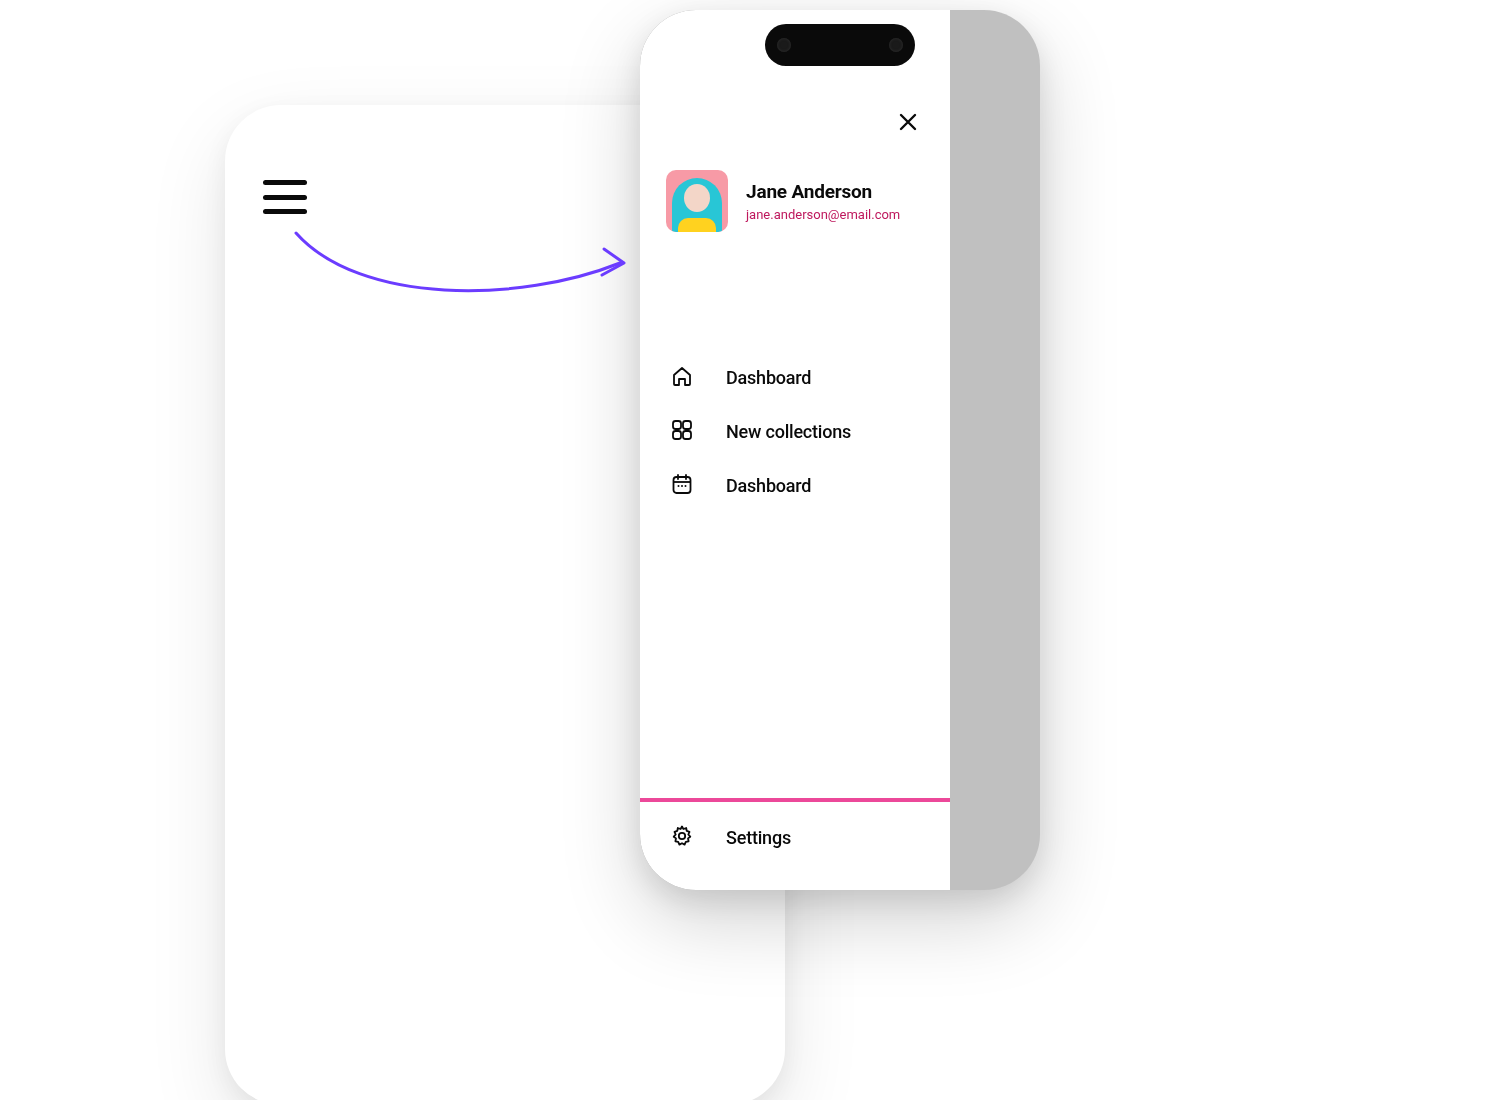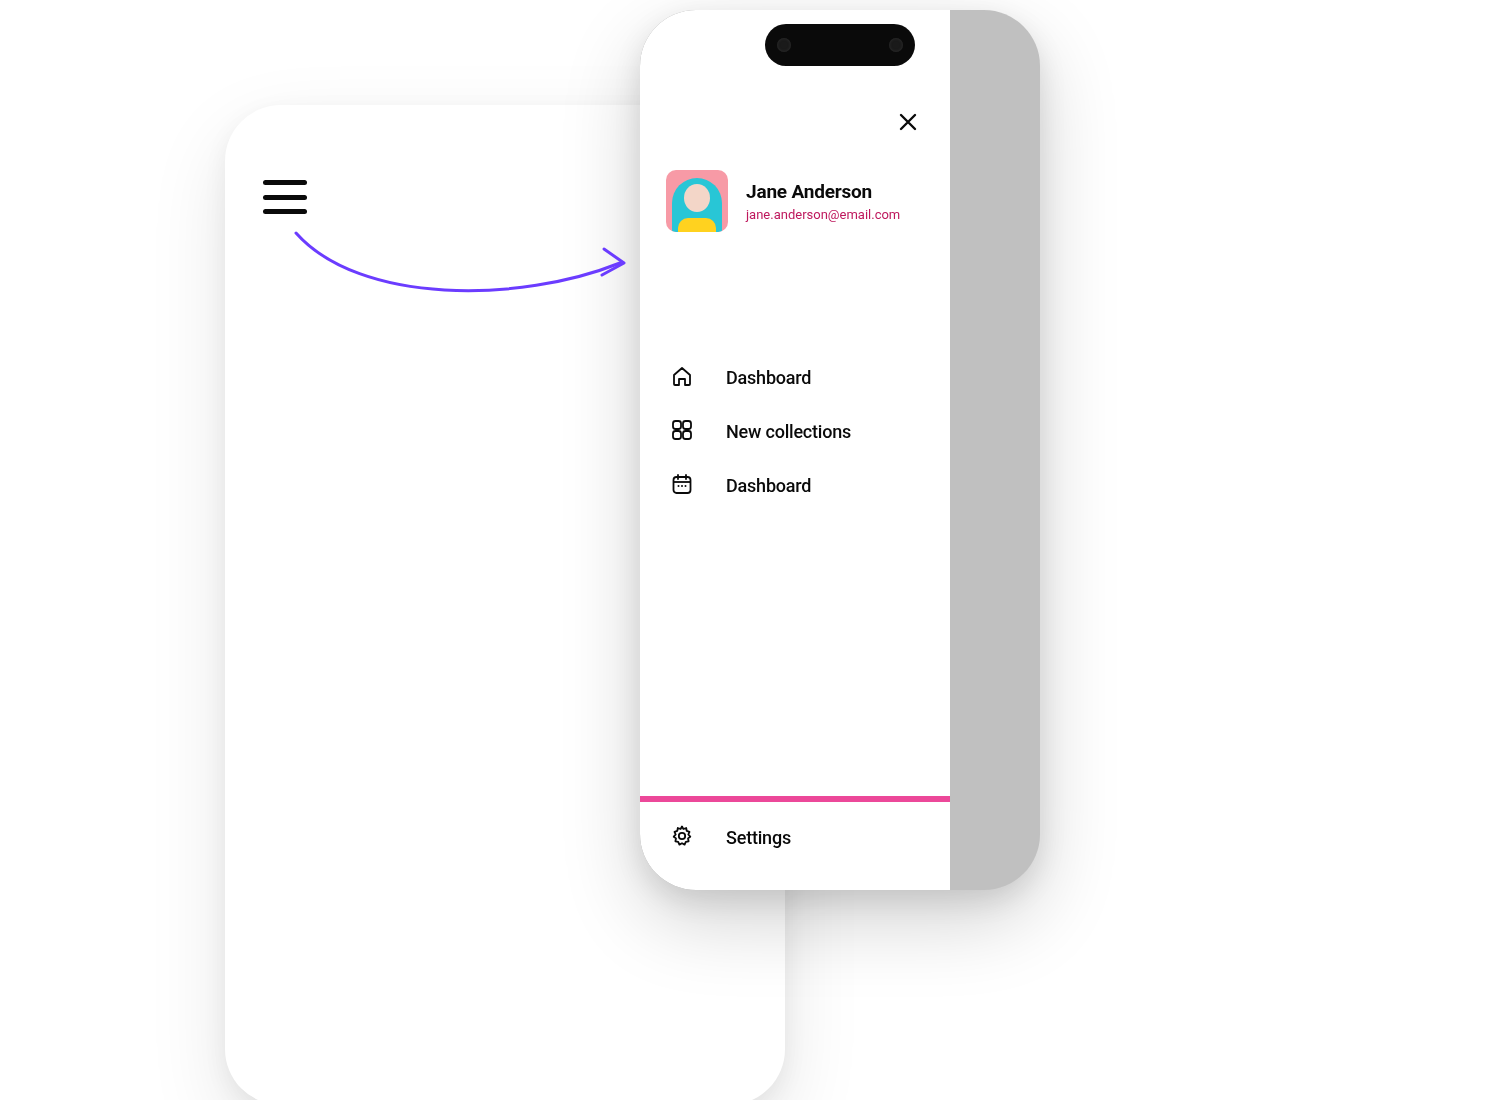--- a/index.html
+++ b/index.html
@@ -145,21 +145,21 @@
     padding: 12px 14px;
     border-radius: 12px;
     cursor: pointer;
     color: #0a0a0a;
   }
   .menu-item .icon { width: 24px; height: 24px; flex-shrink: 0; display:flex; align-items:center; justify-content:center; }
   .menu-item .label { font-size: 18px; font-weight: 500; letter-spacing: -0.2px; }
 
   .drawer-footer {
     margin-top: auto;
-    border-top: 6px solid #ec4899;
+    border-top: 4px solid #ec4899;
     padding: 8px 16px 28px 16px;
   }
   .drawer-footer .menu-item { padding: 14px 14px; }
 
   
   .arrow-svg {
     position: absolute;
     left: 290px;
     top: 225px;
     width: 350px;

